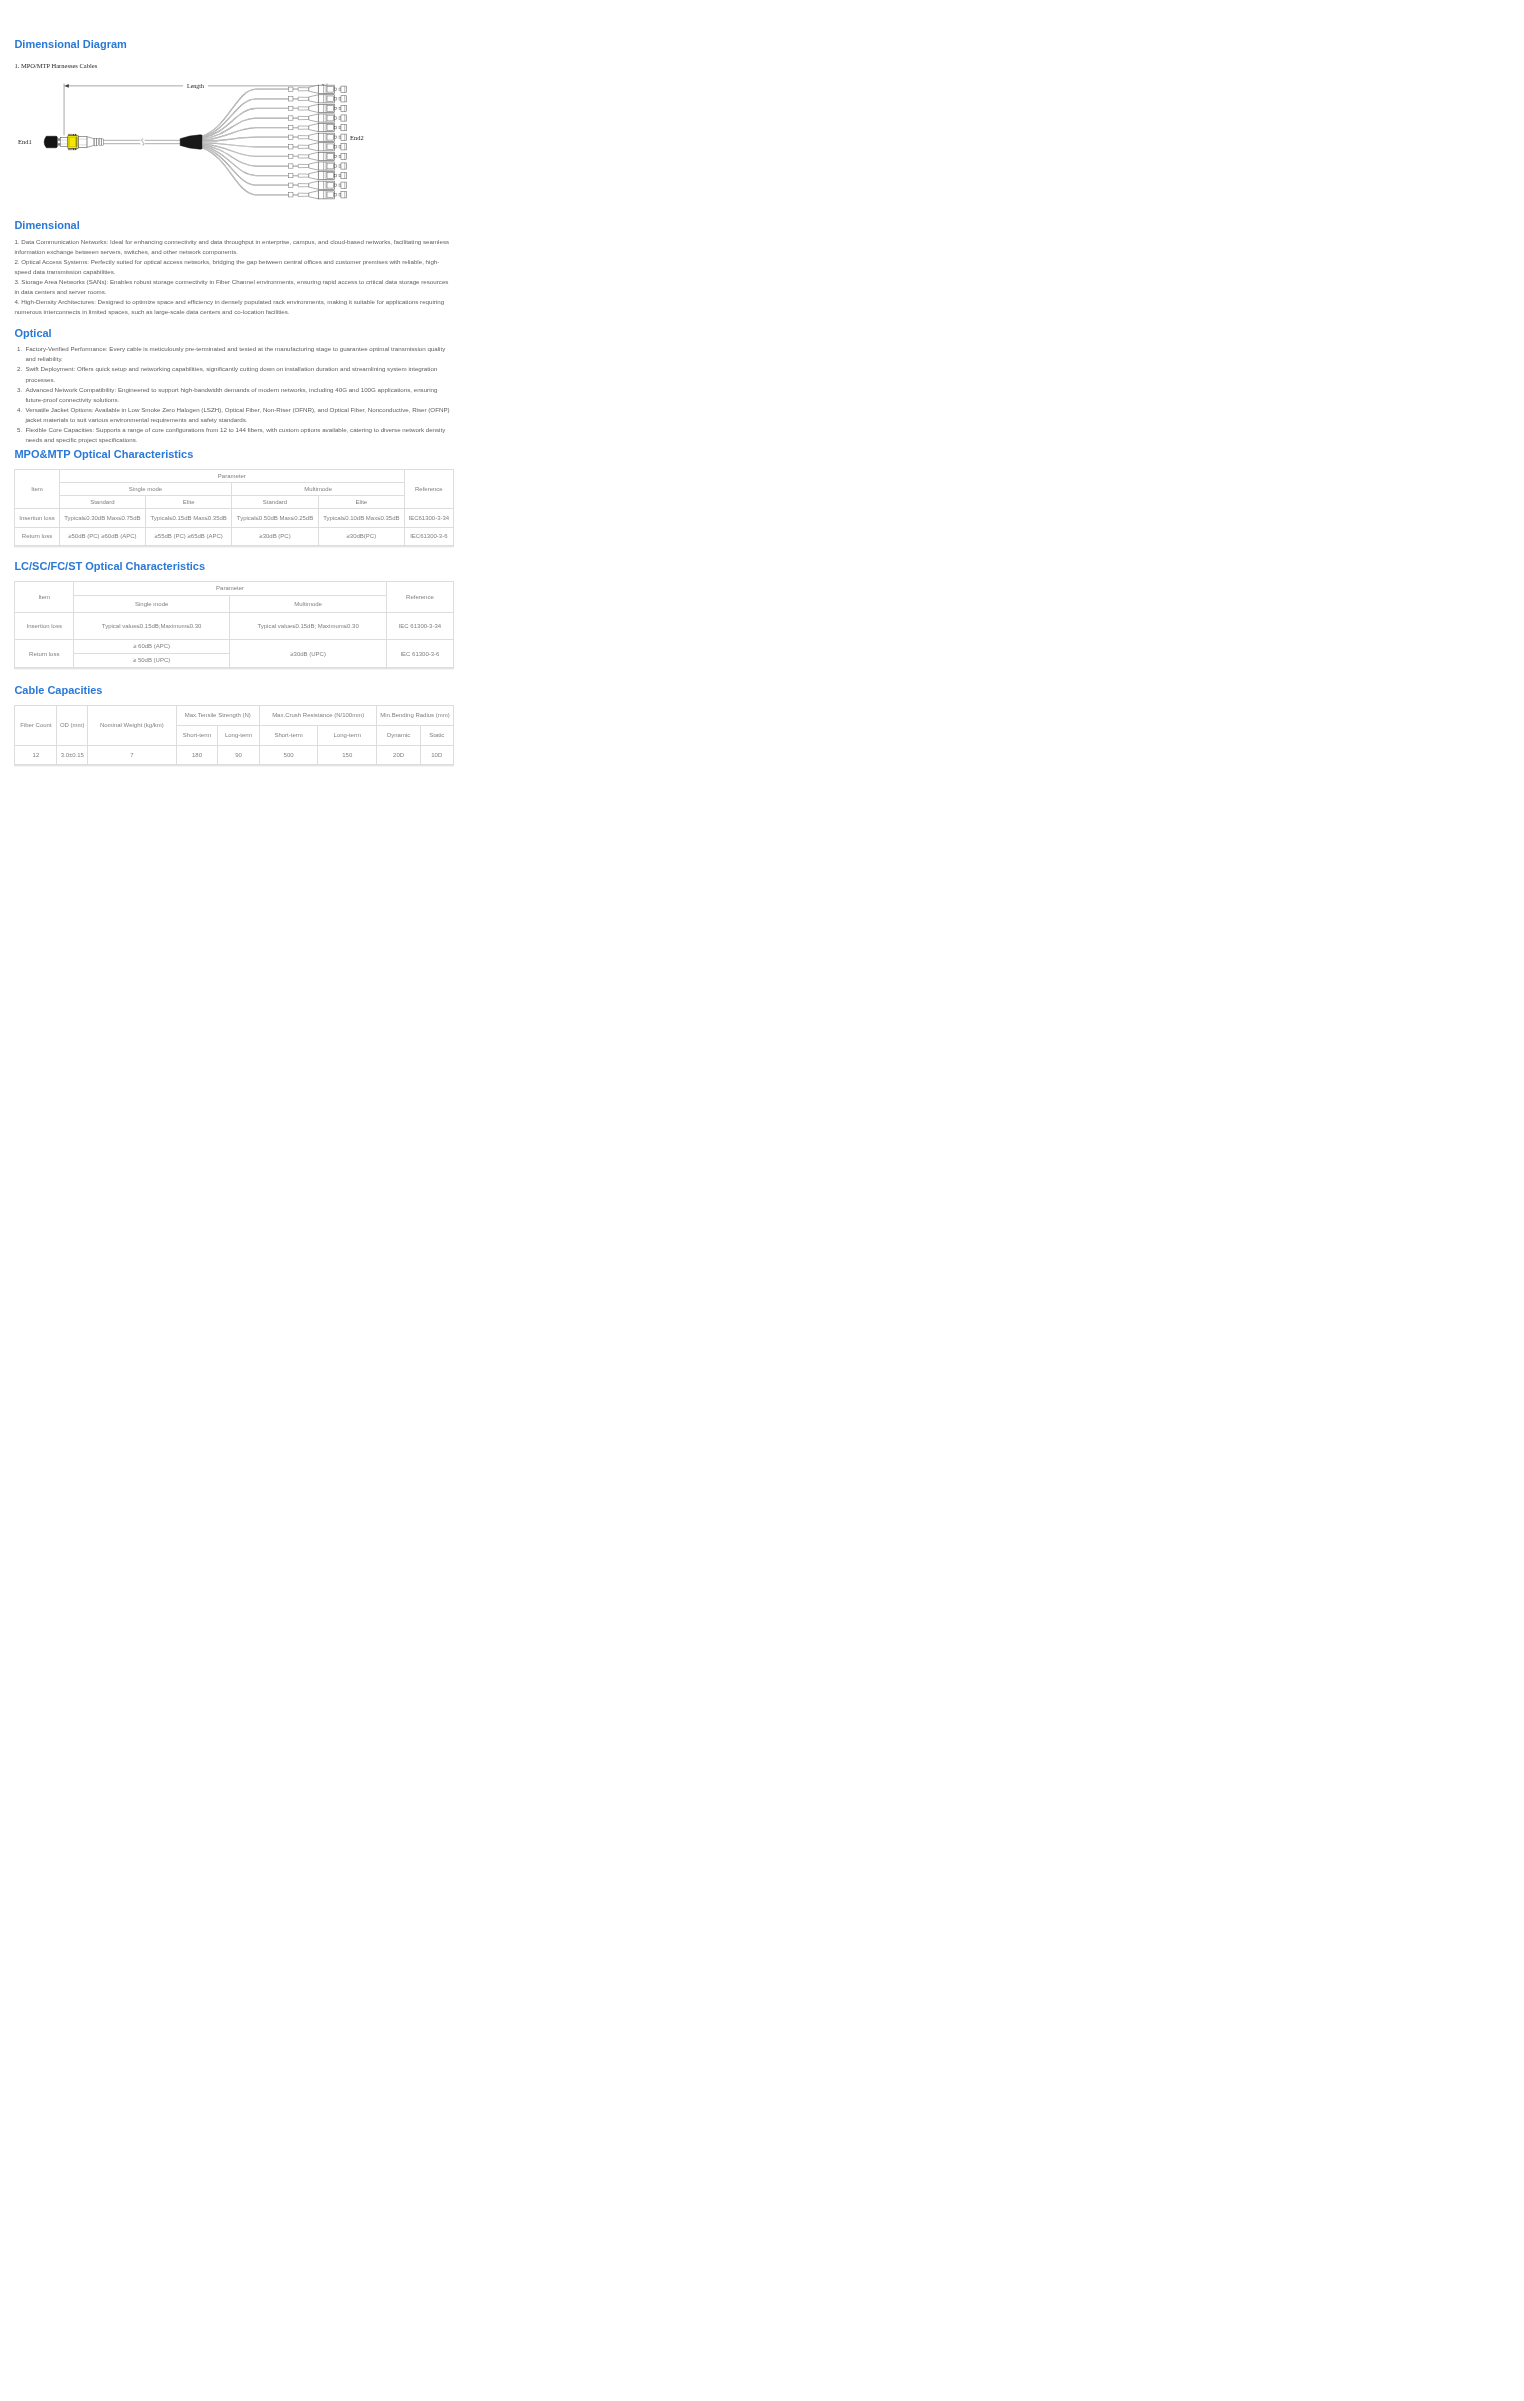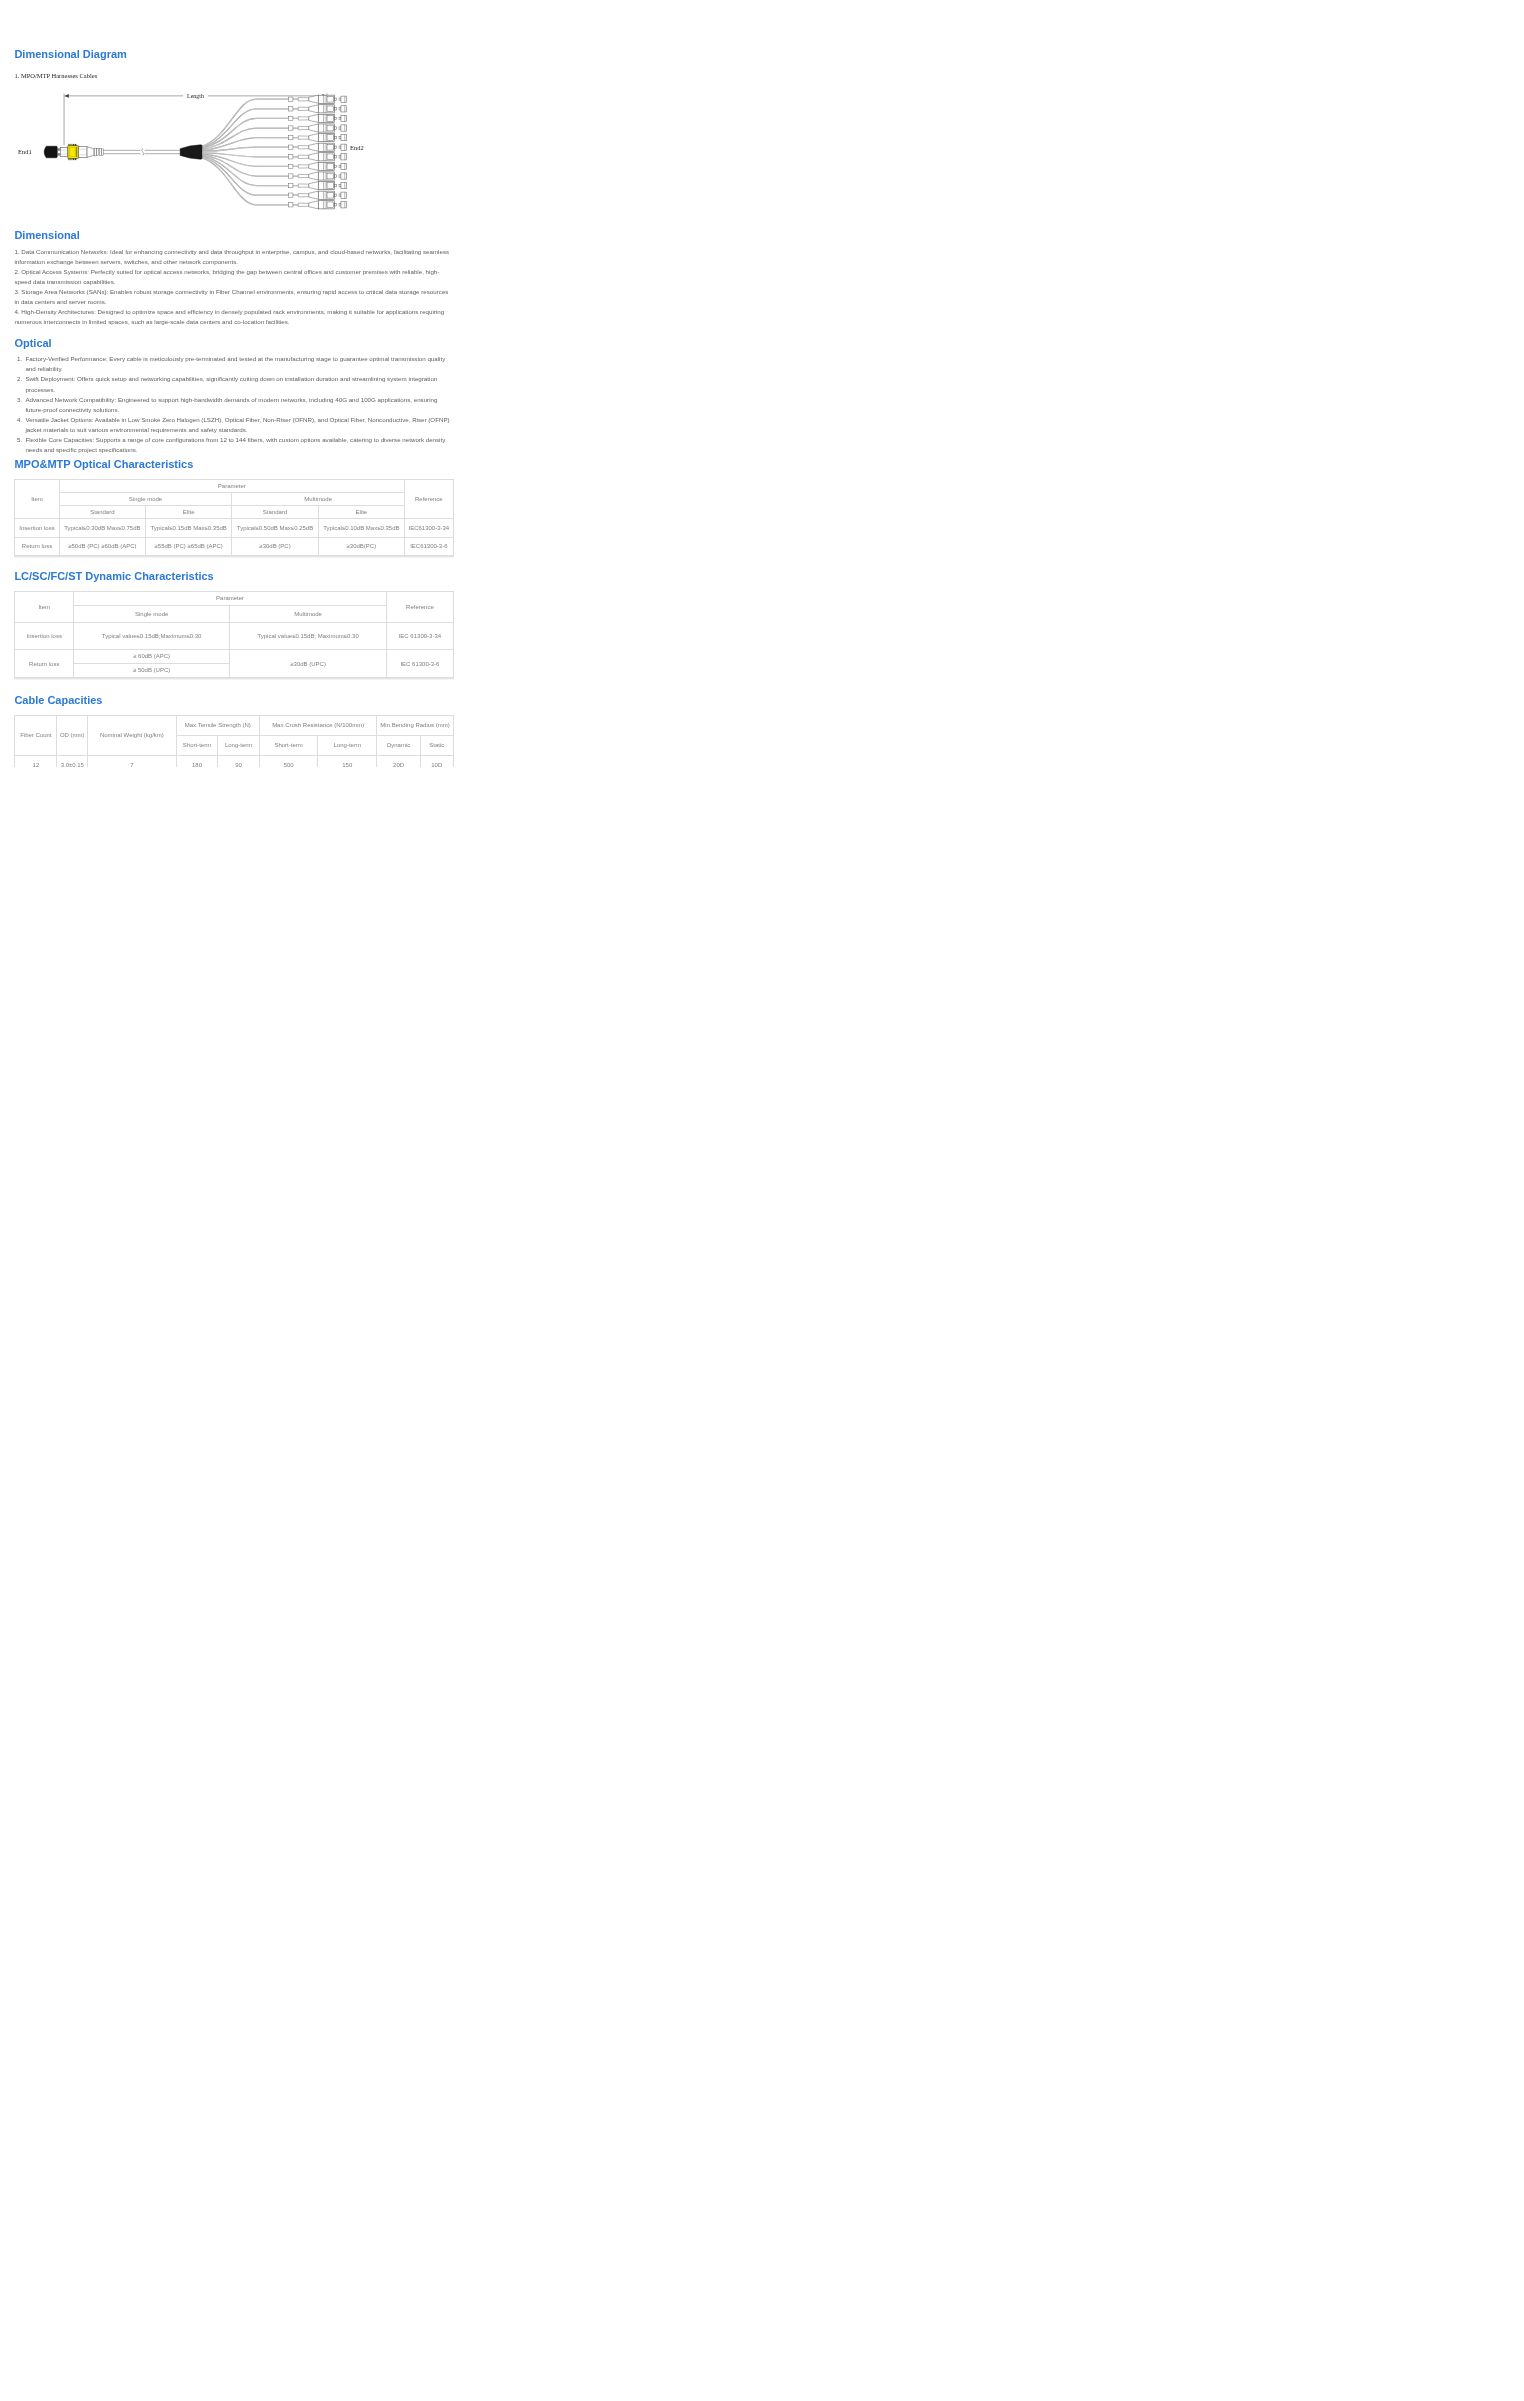--- a/index.html
+++ b/index.html
@@ -65,21 +65,21 @@
     overflow:hidden;
   }
   .diagram-svg{display:block;margin-top:1.9px;}
 </style>
 </head>
 <body>
 
 <div class="page">
   <div class="content">
 
-    <h1 class="sec" style="padding-top:48px">Dimensional Diagram</h1>
+    <h1 class="sec" style="padding-top:38px">Dimensional Diagram</h1>
 
     <div class="serif-label" style="margin-top:10.6px">1. MPO/MTP Harnesses Cables</div>
 
     <svg class="diagram-svg" width="365" height="143" viewBox="0 0 760 298">
 
       <g stroke="#555" stroke-width="1.1" fill="none">
         <line x1="104" y1="26" x2="104" y2="134"></line>
         <line x1="652" y1="26" x2="652" y2="42"></line>
         <line x1="112" y1="31" x2="352" y2="31"></line>
         <line x1="404" y1="31" x2="644" y2="31"></line>
@@ -369,21 +369,21 @@
           <td>Return loss</td>
           <td>≥50dB (PC) ≥60dB (APC)</td>
           <td>≥55dB (PC) ≥65dB (APC)</td>
           <td>≥30dB (PC)</td>
           <td>≥30dB(PC)</td>
           <td>IEC61300-3-6</td>
         </tr>
       </tbody>
     </table>
 
-    <h1 class="sec" style="margin-top:14.4px">LC/SC/FC/ST Dynamic Characteristics</h1>
+    <h1 class="sec" style="margin-top:14.4px">LC/SC/FC/ST Optical Characteristics</h1>
     <table class="spec">
       <colgroup>
         <col style="width:13.4%">
           <col style="width:35.6%">
           <col style="width:35.8%">
           <col style="width:15.2%">
       </colgroup>
       <tbody>
         <tr style="height:14.4px">
           <td rowspan="2">Item</td>

